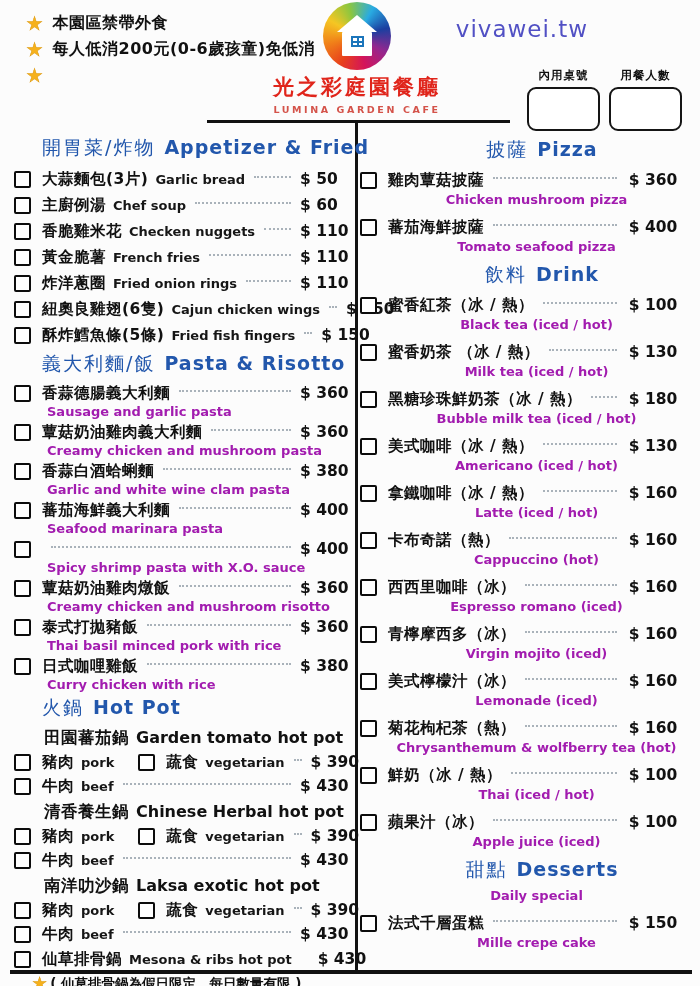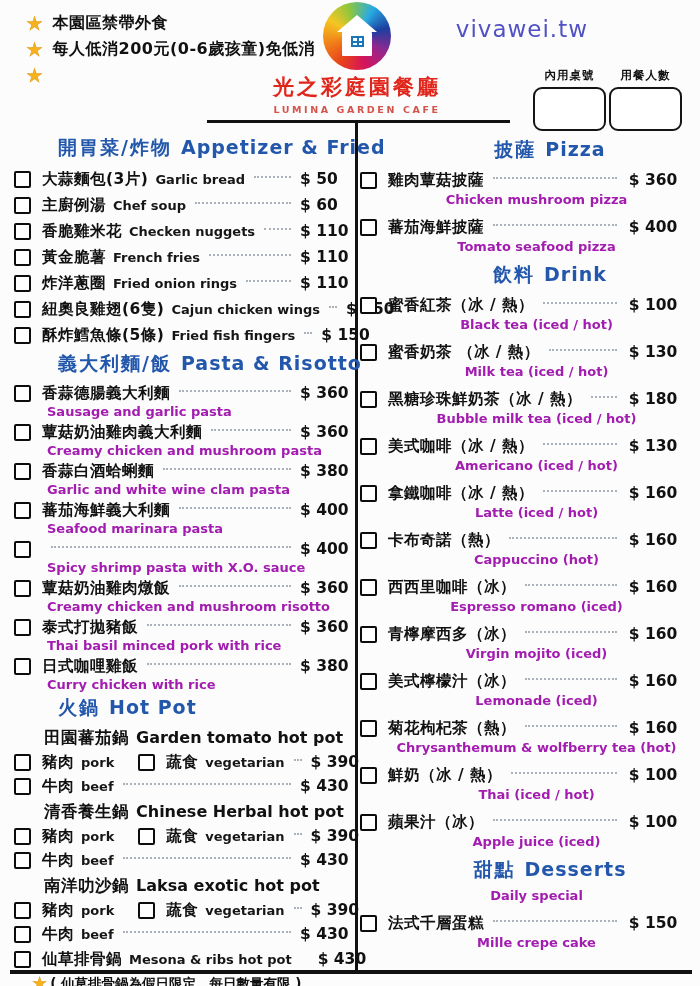--- a/index.html
+++ b/index.html
@@ -24,38 +24,38 @@
     border-left:20px solid transparent; border-right:20px solid transparent; border-bottom:17px solid #fff; }
   .house-body { position:absolute; left:19px; top:30px; width:30px; height:24px; background:#fff; border-radius:1px; }
   .house-window { position:absolute; left:28px; top:34px; width:13px; height:11px; border:2px solid #1b75bb;
     background: linear-gradient(#1b75bb,#1b75bb) 50% 0/2px 100% no-repeat, linear-gradient(#1b75bb,#1b75bb) 0 50%/100% 2px no-repeat, #fff; }
   .brand-zh { margin-top:3px; font-size:21px; font-weight:800; letter-spacing:3px; color:var(--brand_red,#e0251b); white-space:nowrap; }
   .brand-en { margin-top:3px; font-size:9.5px; font-weight:700; letter-spacing:2.6px; color:#d4534a; white-space:nowrap; }
 
   .watermark { position:absolute; right:112px; top:16px; font-size:23px; font-weight:500; letter-spacing:1px;
     color: var(--watermark_purple,#5150c4); }
 
-  .fill-boxes { position:absolute; right:18px; top:68px; display:flex; gap:3px; }
+  .fill-boxes { position:absolute; right:18px; top:68px; display:flex; gap:9px; }
   .fill-box { width:73px; text-align:center; }
   .fill-box .fb-label { font-size:11.5px; font-weight:700; letter-spacing:1px; }
   .fill-box .fb-input { height:44px; margin-top:4px; background:#fff; border:2.5px solid #151515; border-radius:9px; }
 
   
   .header-rule { position:absolute; left:207px; top:120px; width:303px; height:3px; background:var(--line_black,#111); }
   .divider-v   { position:absolute; left:355px; top:120px; width:3px; height:853px; background:var(--line_black,#111); }
   .bottom-rule { position:absolute; left:10px;  top:970px; width:682px; height:3.5px; background:var(--line_black,#111); }
 
   
   .col { position:absolute; top:132px; }
   .col-left  { left:14px;  width:338px; }
   .col-right { left:360px; width:320px;text-align:center; }
 
   .section-title { margin:3px 0 5px 28px; line-height:25px; white-space:nowrap; }
   .col-right .section-title { margin-left:44px; margin-top:5px; }
-  .t-zh { font-size:19px; font-weight:700; letter-spacing:2px; color:var(--heading_blue,#2257ac);margin-left:16px; }
+  .t-zh { font-size:19px; font-weight:400; letter-spacing:2px; color:var(--heading_blue,#2257ac); }
   .t-en { font-size:19px; font-weight:700; letter-spacing:1px; margin-left:9px; color:var(--heading_blue,#2257ac); }
 
   .row { display:flex; align-items:center; }
   .row.inline { height:26px; }
   .checkbox { flex:none; width:17px; height:17px; border:2.5px solid #0c0c0c; border-radius:2px; background:#fff; margin-right:11px; }
   .checkbox.opt { margin-left:24px; }
   .zh { font-size:15.5px; font-weight:700; letter-spacing:0.5px; white-space:nowrap; }
   .en { font-size:13px; font-weight:600; margin-left:7px; white-space:nowrap; color:#161616; }
   .leader { flex:1 1 auto; min-width:8px; border-bottom:2px dotted var(--leader_gray,#a9b2ba); margin:0 9px 5px 9px; }
   .spacer { flex:1 1 auto; min-width:8px; margin:0 9px; }

